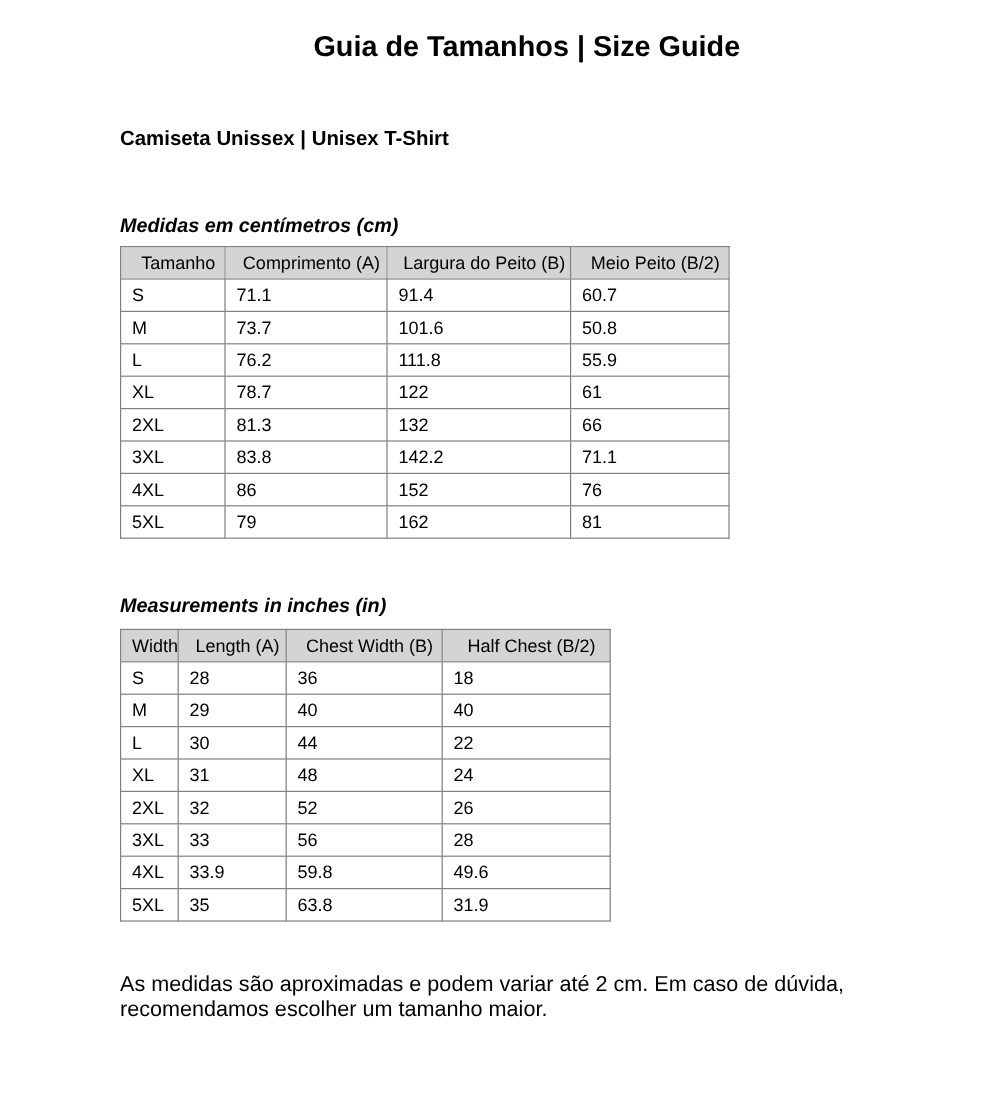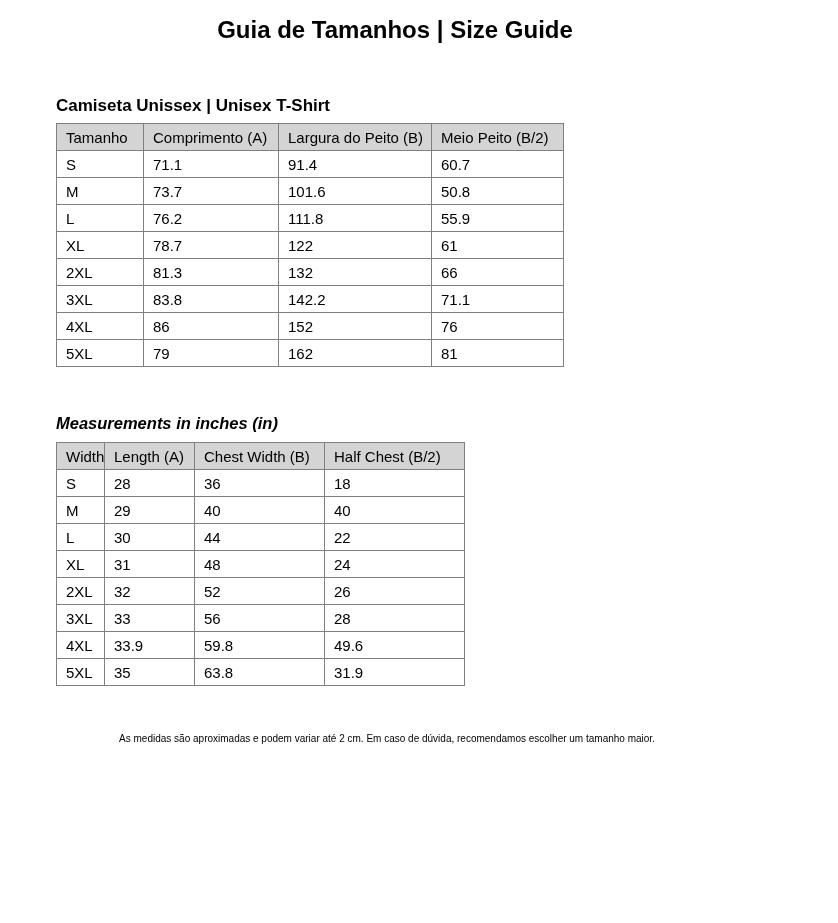--- a/index.html
+++ b/index.html
@@ -8,23 +8,23 @@
     background: #ffffff;
     color: #000000;
     font-family: "Liberation Sans", sans-serif;
   }
   body {
     width: 838px;
     height: 923px;
     overflow: hidden;
   }
   .content {
-    margin-left: 56px;
+    margin-left: 100px;
     width: 678px;
-    padding-top: 16px;
+    padding-top: 26px;
   }
   .page-title {
     font-size: 24px;
     font-weight: bold;
     line-height: 28px;
     text-align: center;
     margin: 0;
   }
   .subtitle {
     font-size: 17px;
@@ -53,47 +53,48 @@
     font-size: 15px;
     font-weight: normal;
     text-align: left;
     padding: 0 0 0 9px;
     height: 26px;
     overflow: hidden;
     white-space: nowrap;
   }
   th {
     background: #d4d4d4;
+    text-align: center;
   }
   .cm-table col.c0 { width: 87px; }
   .cm-table col.c1 { width: 135px; }
   .cm-table col.c2 { width: 153px; }
   .cm-table col.c3 { width: 132px; }
   .in-table col.c0 { width: 48px; }
   .in-table col.c1 { width: 90px; }
   .in-table col.c2 { width: 130px; }
   .in-table col.c3 { width: 140px; }
   .notes {
     margin-top: 42px;
     width: 662px;
-    font-size: 10px;
+    font-size: 18px;
     line-height: 21px;
-    text-align: center;
   }
   .notes p { margin: 0; }
 </style>
 </head>
 <body>
 
 <div class="content">
 
   <h1 class="page-title">Guia de Tamanhos | Size Guide</h1>
 
   <h2 class="subtitle">Camiseta Unissex | Unisex T-Shirt</h2>
 
+  <h3 class="section-heading cm">Medidas em centímetros (cm)</h3>
 
   <table class="cm-table">
     <colgroup>
         <col class="c0">
         <col class="c1">
         <col class="c2">
         <col class="c3">
       </colgroup>
     <thead>
       <tr>

